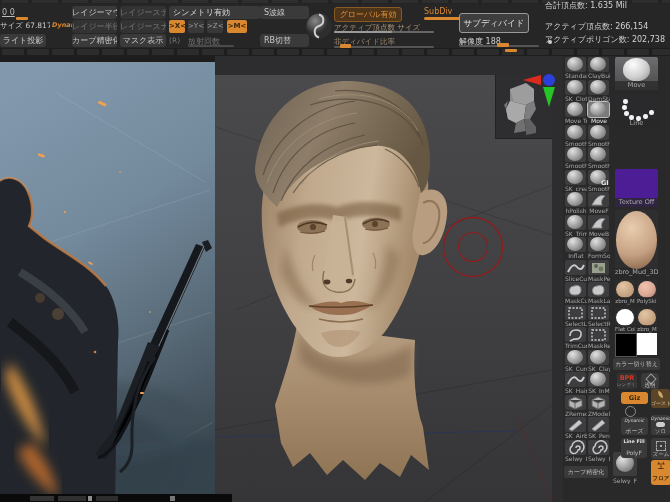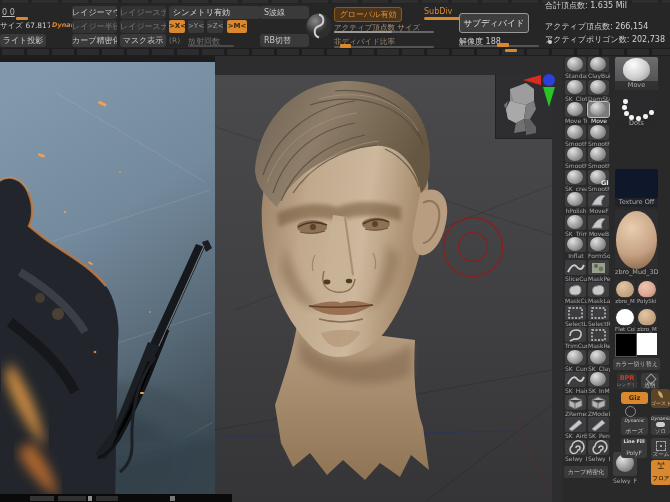--- a/index.html
+++ b/index.html
@@ -501,30 +501,30 @@
       <div style="position: absolute; left: 1px; top: 410px; width: 44px; height: 12px; background: rgb(58, 58, 58); border-radius: 2px; color: rgb(189, 189, 189); font-size: 6px; line-height: 12px; text-align: center; white-space: nowrap; overflow: hidden;">カーブ精密化</div>
       <div style="position: absolute; left: 50px; top: 396px; width: 24px; height: 24px; background: rgb(61, 61, 63); border-radius: 2px;">
         <div style="position: absolute; left: 3px; top: 2px; width: 18px; height: 18px; border-radius: 50%; background: radial-gradient(circle at 35% 30%, rgb(226, 226, 226), rgb(154, 154, 154) 55%, rgb(95, 95, 95));"></div>
       </div>
       <div style="position: absolute; left: 48px; top: 421px; width: 28px; color: rgb(166, 166, 166); font-size: 6px; text-align: center; white-space: nowrap; overflow: hidden;">Selwy_F</div>
       <div style="position: absolute; left: 52px; top: 1px; width: 43px; height: 33px; background: linear-gradient(rgb(110, 110, 112), rgb(74, 74, 76)); border-radius: 2px; overflow: hidden;">
         <div class="tile-label">Move</div>
         <div style="position: absolute; left: 8px; top: 1px; width: 27px; height: 23px; border-radius: 50% 50% 46% 46%; background: radial-gradient(circle at 38% 28%, rgb(253, 253, 253), rgb(207, 207, 207) 55%, rgb(142, 142, 142));"></div>
       </div>
       <div style="position: absolute; left: 52px; top: 37px; width: 43px; height: 35px; background: rgb(42, 42, 44); border-radius: 2px; overflow: hidden;">
-        <div class="tile-label">Dots</div>
+        <div class="tile-label">Line</div>
         <div style="position: absolute; left: 8px; top: 6px; width: 4.5px; height: 4.5px; border-radius: 50%; background: rgb(242, 242, 242);"></div>
         <div style="position: absolute; left: 7px; top: 12px; width: 4.5px; height: 4.5px; border-radius: 50%; background: rgb(242, 242, 242);"></div>
         <div style="position: absolute; left: 9px; top: 18px; width: 4.5px; height: 4.5px; border-radius: 50%; background: rgb(242, 242, 242);"></div>
         <div style="position: absolute; left: 14px; top: 22px; width: 4.5px; height: 4.5px; border-radius: 50%; background: rgb(242, 242, 242);"></div>
         <div style="position: absolute; left: 21px; top: 23px; width: 4.5px; height: 4.5px; border-radius: 50%; background: rgb(242, 242, 242);"></div>
         <div style="position: absolute; left: 28px; top: 21px; width: 4.5px; height: 4.5px; border-radius: 50%; background: rgb(242, 242, 242);"></div>
         <div style="position: absolute; left: 34px; top: 17px; width: 4.5px; height: 4.5px; border-radius: 50%; background: rgb(242, 242, 242);"></div>
       </div>
-      <div style="position: absolute; left: 52px; top: 113px; width: 43px; height: 38px; background: #0f172a; border-radius: 2px; overflow: hidden;">
+      <div style="position: absolute; left: 52px; top: 113px; width: 43px; height: 38px; background: #4c1d95; border-radius: 2px; overflow: hidden;">
         <div class="tile-label">Texture Off</div>
       </div>
       <div style="position: absolute; left: 52px; top: 154px; width: 43px; height: 67px; background: rgb(46, 46, 48); border-radius: 2px; overflow: hidden;">
         <div class="tile-label">zbro_Mud_3Dco</div>
         <div style="position: absolute; left: 1px; top: 1px; width: 41px; height: 58px; border-radius: 50%; background: radial-gradient(circle at 38% 30%, rgb(232, 205, 174), rgb(198, 161, 131) 55%, rgb(124, 90, 62));"></div>
       </div>
       <div style="position: absolute; left: 52px; top: 224px; width: 20px; height: 26px; background: rgb(45, 45, 47); border-radius: 2px; overflow: hidden;">
         <div style="position: absolute; left: 1px; top: 1px; width: 18px; height: 17px; border-radius: 50%; background: radial-gradient(circle at 38% 30%, rgb(227, 198, 166), rgb(176, 139, 102));"></div>
         <div class="tile-label" style="font-size: 5.5px;">zbro_M</div>
       </div>

